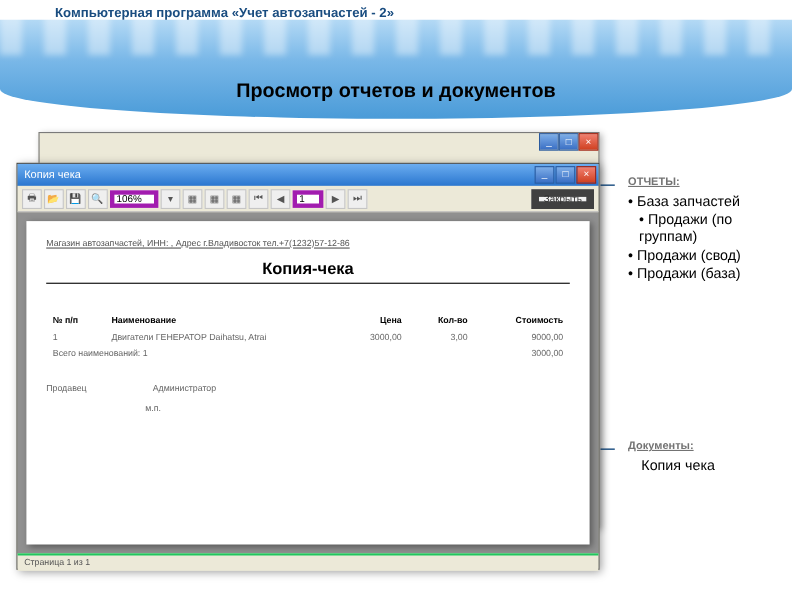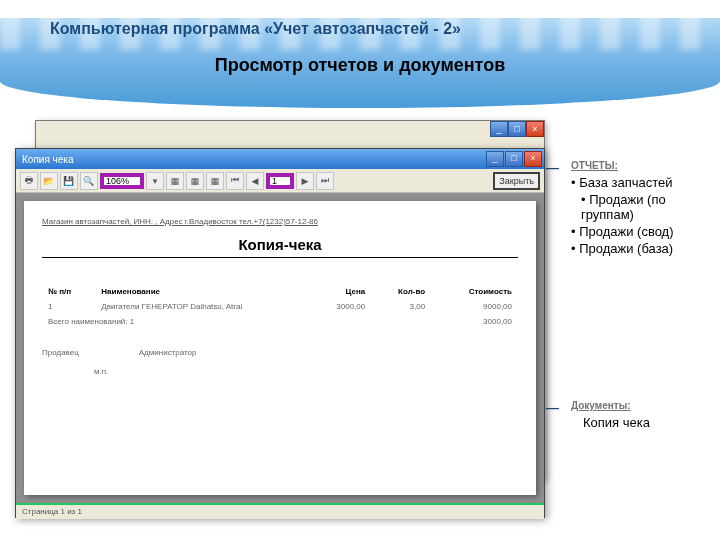--- a/index.html
+++ b/index.html
@@ -1,39 +1,39 @@
 <!DOCTYPE html>
 <html><head>
 <meta charset="utf-8">
 <style>
   * { box-sizing: border-box; margin: 0; padding: 0; }
   body { width: 720px; height: 540px; font-family: Arial, sans-serif; position: relative; background: #fff; overflow: hidden; }
   .wave-bg { position: absolute; top: 18px; left: 0; width: 100%; height: 90px; background: linear-gradient(180deg, #b3d9f5 0%, #7ab8e8 40%, #4a9bd8 100%); border-radius: 0 0 50% 50% / 0 0 30% 30%; z-index: 0; }
   .wave-bg::before { content: ""; position: absolute; top: -8px; left: 0; right: 0; height: 40px; background: repeating-linear-gradient(90deg, rgba(255,255,255,0.4) 0 20px, rgba(255,255,255,0) 20px 40px); filter: blur(3px); }
-  .title { position: absolute; top: 20px; left: 50px; font-size: 16px; font-weight: bold; color: #1a4d80; z-index: 2; }
-  .subtitle { position: absolute; top: 55px; width: 100%; text-align: center; font-size: 18px; font-weight: bold; color: #000; z-index: 2; }
+  .title { position: absolute; top: 4px; left: 50px; font-size: 12px; font-weight: bold; color: #1a4d80; z-index: 2; }
+  .subtitle { position: absolute; top: 72px; width: 100%; text-align: center; font-size: 18px; font-weight: bold; color: #000; z-index: 2; }
   .right-panel { position: absolute; right: 4px; top: 160px; width: 145px; z-index: 3; font-size: 13px; color: #000; }
   .right-panel h4 { color: #737373; text-decoration: underline; font-size: 10px; margin-bottom: 3px; }
   .right-panel ul { list-style: none; }
   .right-panel li { padding: 1px 0; }
   .right-panel .dash { position: absolute; left: -25px; color: #1a4d80; font-weight: bold; }
   .back-window { position: absolute; left: 35px; top: 120px; width: 510px; height: 360px; background: #ece9d8; border: 1px solid #7a7a7a; z-index: 1; box-shadow: 2px 2px 6px rgba(0,0,0,0.3); }
   .back-window .tb { position: absolute; top: 0; right: 0; display: flex; }
   .back-window .wb { width: 18px; height: 16px; background: linear-gradient(#7eaee8,#3a6fc4); border: 1px solid #2a5a9e; color: #fff; font-size: 9px; text-align: center; line-height: 14px; }
   .back-window .wb.close { background: linear-gradient(#f08070,#d04020); border-color: #a02010; }
   .back-window .snippet { position: absolute; right: 4px; top: 130px; font-size: 9px; color: #333; text-align: right; line-height: 14px; }
   .back-window .snippet .box { border: 1px solid #999; padding: 0 4px; margin: 1px 0; background: #fff; }
   .report-window { position: absolute; left: 15px; top: 148px; width: 530px; height: 370px; background: #ece9d8; border: 1px solid #444; z-index: 4; box-shadow: 2px 2px 8px rgba(0,0,0,0.4); }
   .rw-title { height: 20px; background: linear-gradient(#6badf0,#2a76cf); display: flex; justify-content: space-between; align-items: center; padding: 0 2px 0 6px; color: #fff; font-size: 10px; }
   .rw-title .wbs { display: flex; gap: 1px; }
   .rw-title .wb { width: 18px; height: 16px; background: linear-gradient(#7eaee8,#3a6fc4); border: 1px solid #2a5a9e; color: #fff; font-size: 9px; text-align: center; line-height: 13px; }
   .rw-title .wb.close { background: linear-gradient(#f08070,#d04020); border-color: #a02010; }
   .toolbar { height: 24px; background: #ece9d8; border-bottom: 1px solid #bbb; display: flex; align-items: center; gap: 2px; padding: 0 4px; font-size: 9px; }
   .tbtn { width: 18px; height: 18px; border: 1px solid #c5c5c5; background: #efefef; display: inline-flex; align-items: center; justify-content: center; font-size: 9px; color: #555; }
-  .tbtn2 { height: 18px; border: 2px solid #404040; background: #efefef; padding: 0 4px; display: inline-flex; align-items: center; font-size: 9px; color: #333; }
+  .tbtn2 { height: 18px; border: 7px solid #404040; background: #efefef; padding: 0 4px; display: inline-flex; align-items: center; font-size: 9px; color: #333; }
   .zoom { width: 44px; height: 16px; border: 4px solid #a21caf; background: #fff; font-size: 9px; padding: 0 2px; display: inline-flex; align-items: center; }
   .page-area { height: 310px; background: #909090; padding: 8px; overflow: hidden; }
   .page { background: #fff; height: 100%; padding: 16px 18px; box-shadow: 2px 2px 6px rgba(0,0,0,0.4); font-size: 9px; color: #000; }
   .page .hdr { font-size: 8px; color: #555; filter: blur(0.3px); text-decoration: underline; }
   .page h2 { text-align: center; font-size: 15px; margin: 10px 0 4px; font-weight: bold; }
   .page hr { border: none; border-top: 1px solid #000; margin: 2px 0 6px; }
   .ptable { width: 100%; font-size: 8px; margin-top: 25px; }
   .ptable th { font-weight: bold; text-align: left; padding: 2px 4px; }
   .ptable td { padding: 2px 4px; color: #666; filter: blur(0.3px); }
   .sig { margin-top: 14px; font-size: 8px; color: #666; filter: blur(0.3px); }
@@ -113,21 +113,21 @@
           <td></td>
               <td></td>
           <td style="text-align:right">3000,00</td>
         </tr>
       </tbody>
         </table>
       <div class="sig" style="margin-top:18px; display:flex; gap:60px">
         <span>Продавец</span>
         <span>Администратор</span>
       </div>
-      <div class="sig" style="margin-top:10px; margin-left:52px">м.п.</div>
+      <div class="sig" style="margin-top:10px; margin-left:90px">м.п.</div>
     </div>
   </div>
   <div class="status">Страница 1 из 1</div>
 </div>
 
 <div class="right-panel">
   <span class="dash">—</span>
   <h4>ОТЧЕТЫ:</h4>
   <ul>
     <li>• База запчастей</li>

